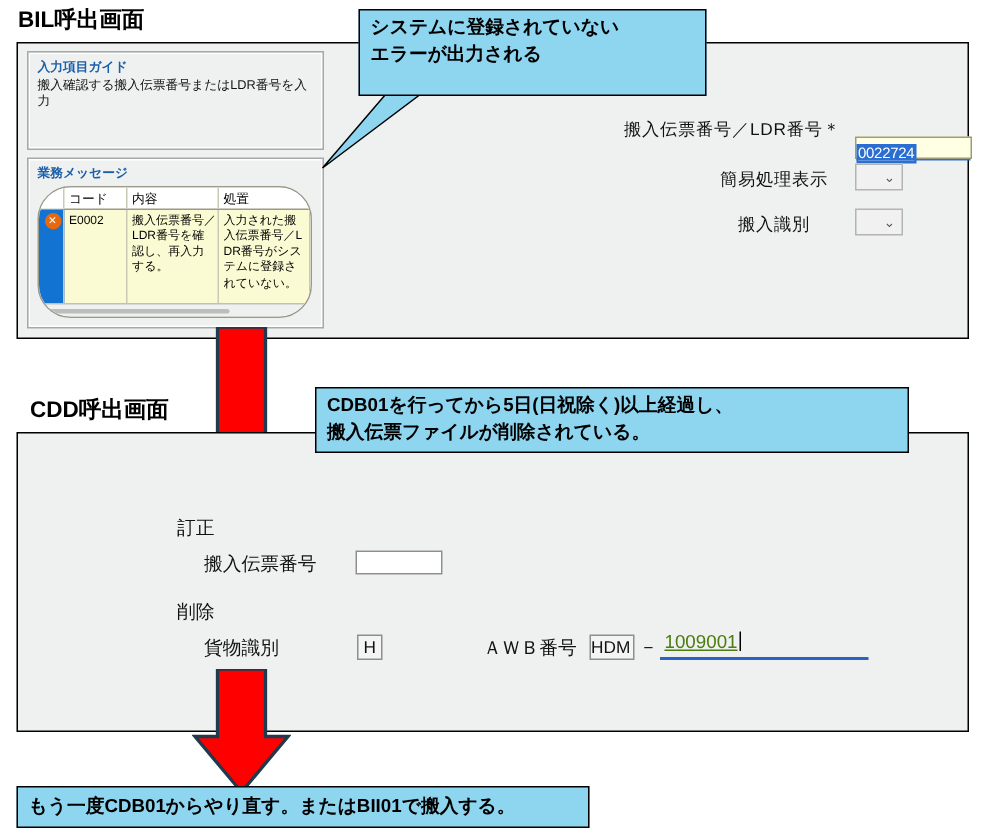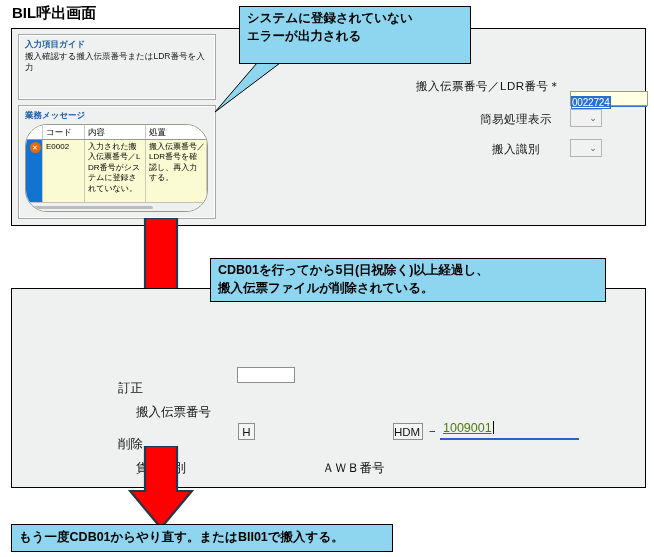--- a/index.html
+++ b/index.html
@@ -152,21 +152,21 @@
     padding: 3px 7px 4px 7px;
     white-space: pre-line;
   }
   .callout-tail { position:absolute; }
 
   
   .arrow { position: absolute; }
 
   
   .cdd-label {
-    position:absolute; font-size:12.5px; color:#111; white-space:nowrap;margin-top:36px;
+    position:absolute; font-size:12.5px; color:#111; white-space:nowrap;
   }
   .cdd-box {
     position:absolute; background:#ffffff; border:1px solid #8e8e8e;
   }
   .cdd-smallbox {
     position:absolute; background:#f4f4f4; border:1px solid #8e8e8e;
     font-size:11.5px; color:#111; text-align:center; line-height:16px;
   }
   .cdd-awb-val {
     position:absolute; font-size:12.5px; color:#4d7c0f;
@@ -199,22 +199,22 @@
       <div class="cell c-icon" style="background:#fff;"></div>
       <div class="cell c-code">コード</div>
       <div class="cell c-body">内容</div>
       <div class="cell c-act">処置</div>
     </div>
     <div class="msg-row">
       <div class="cell c-icon">
         <div class="err-badge">✕</div>
       </div>
       <div class="cell c-code">E0002</div>
+      <div class="cell c-act">搬入伝票番号／LDR番号を確認し、再入力する。</div>
       <div class="cell c-body">入力された搬入伝票番号／LDR番号がシステムに登録されていない。</div>
-      <div class="cell c-act">搬入伝票番号／LDR番号を確認し、再入力する。</div>
     </div>
     <div class="msg-scroll">
       <div class="thumb"></div>
     </div>
   </div>
 
   <div class="field-label" style="left:416px; top:79px;">搬入伝票番号／LDR番号＊</div>
   <div class="txt-input" style="left:570px; top:79px; width:78px;margin-top:12px;">
     <span class="sel">0022724</span>
     <span class="uline"></span>
@@ -233,20 +233,21 @@
   <svg class="callout-tail" style="left:180px; top:40px;" width="130" height="78" viewBox="0 0 130 78">
     <polygon points="95,2 128,2 35,72" fill="#8ed6f0" stroke="#000" stroke-width="1"></polygon>
   </svg>
   <div class="callout" style="left:239px; top:6px; width:232px; height:58px;">システムに登録されていない
 エラーが出力される</div>
 
   <svg class="arrow" style="left:128px; top:218px;" width="66" height="120" viewBox="0 0 66 120">
     <polygon points="17,0 49,0 49,78 64,78 33,118 2,78 17,78" fill="#ff0000" stroke="#1f3a4d" stroke-width="2.2" stroke-linejoin="miter"></polygon>
   </svg>
 
+  <div class="screen-title" style="left:20px; top:264px;">CDD呼出画面</div>
 
   <div class="app-panel" style="left:11px; top:288px; width:635px; height:200px;"></div>
 
   <div class="callout" style="left:210px; top:258px; width:396px; height:44px;">CDB01を行ってから5日(日祝除く)以上経過し、
 搬入伝票ファイルが削除されている。</div>
 
   <div class="cdd-label" style="left:118px; top:344px;">訂正</div>
   <div class="cdd-label" style="left:136px; top:368px;">搬入伝票番号</div>
   <div class="cdd-box" style="left:237px; top:367px; width:58px; height:16px;"></div>
 

